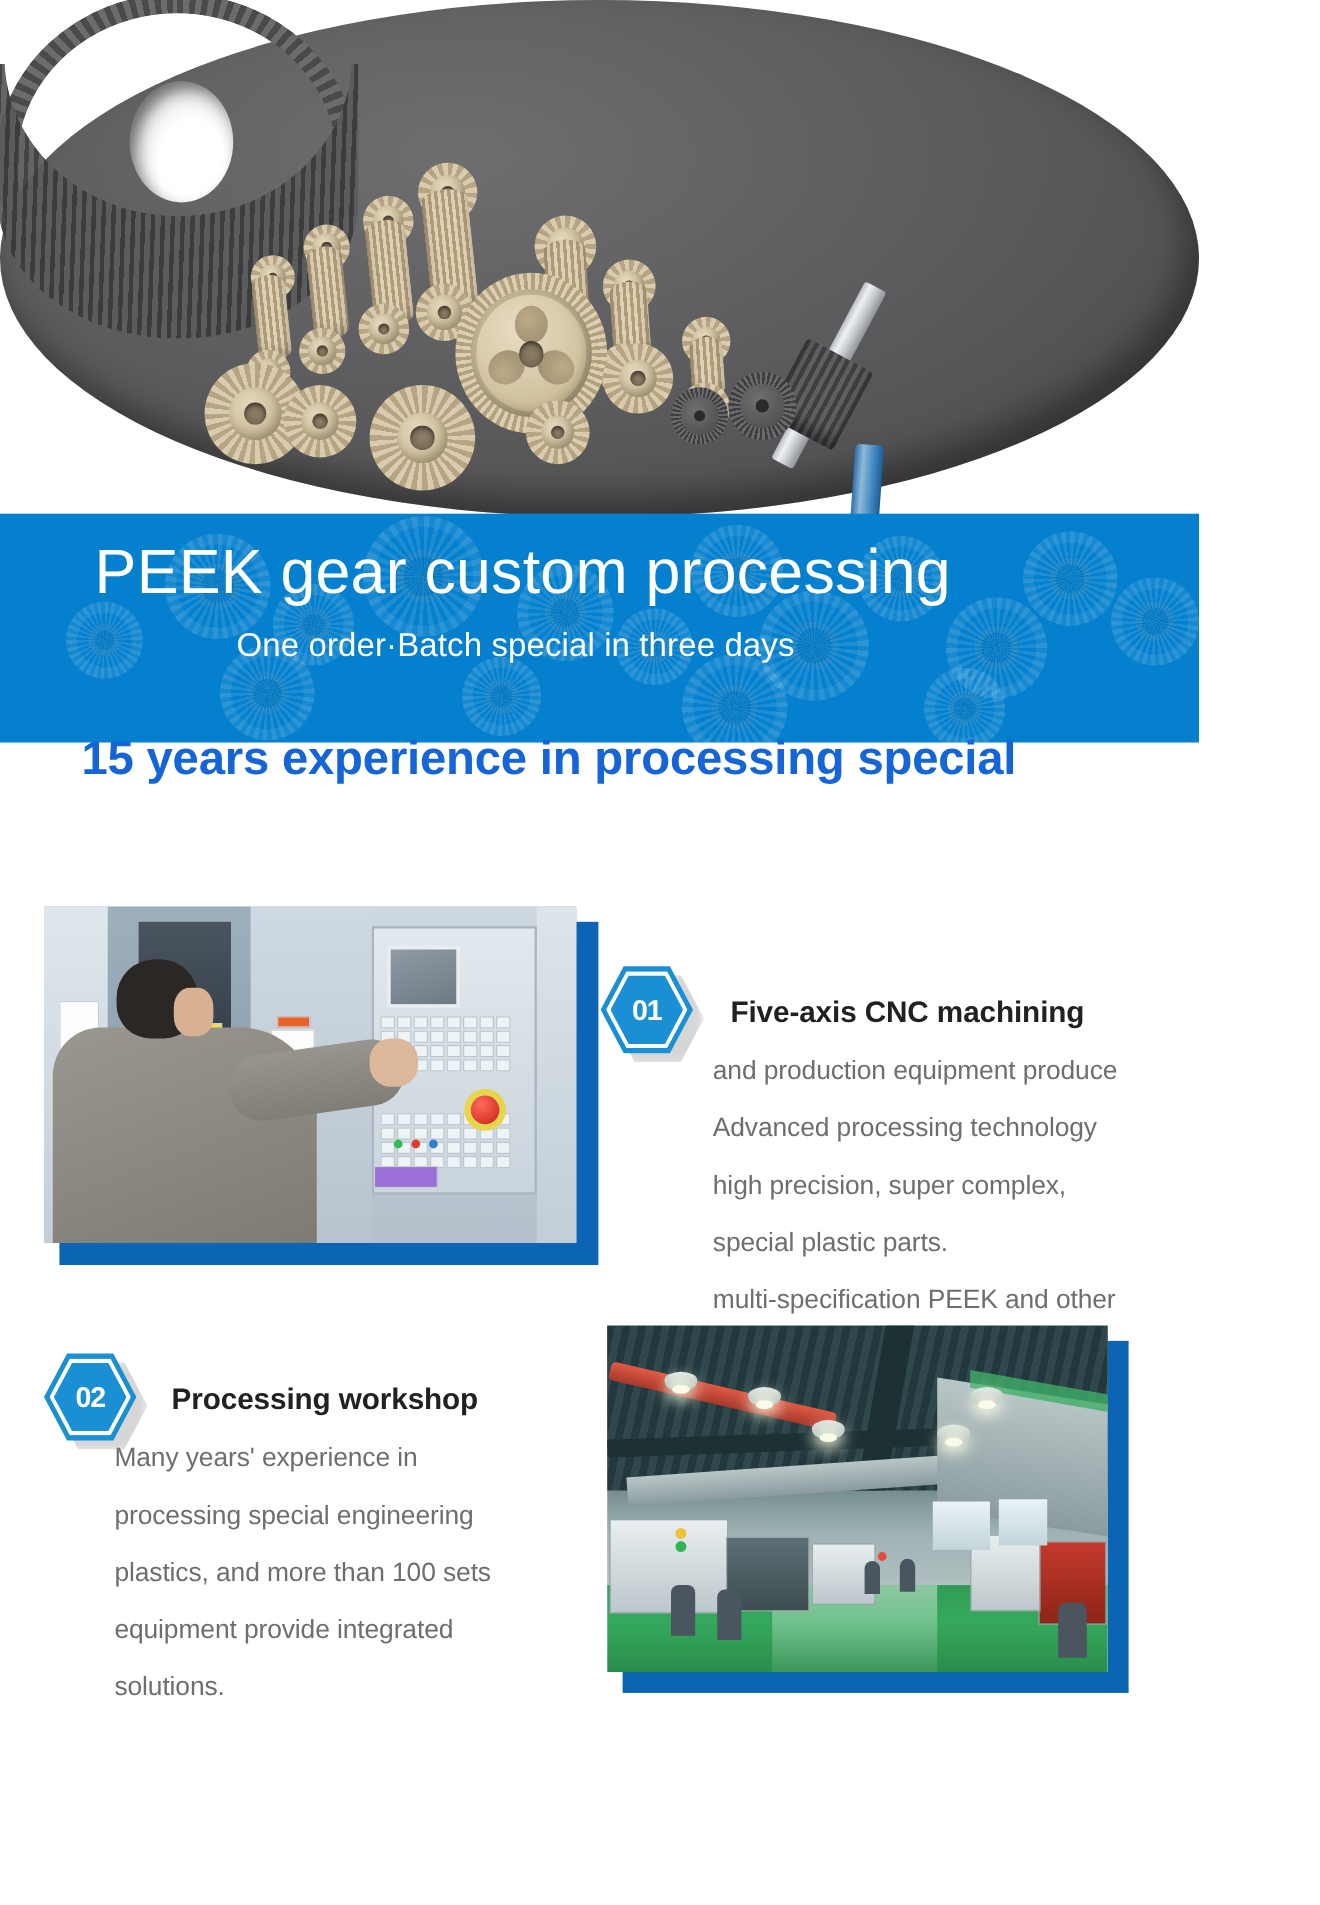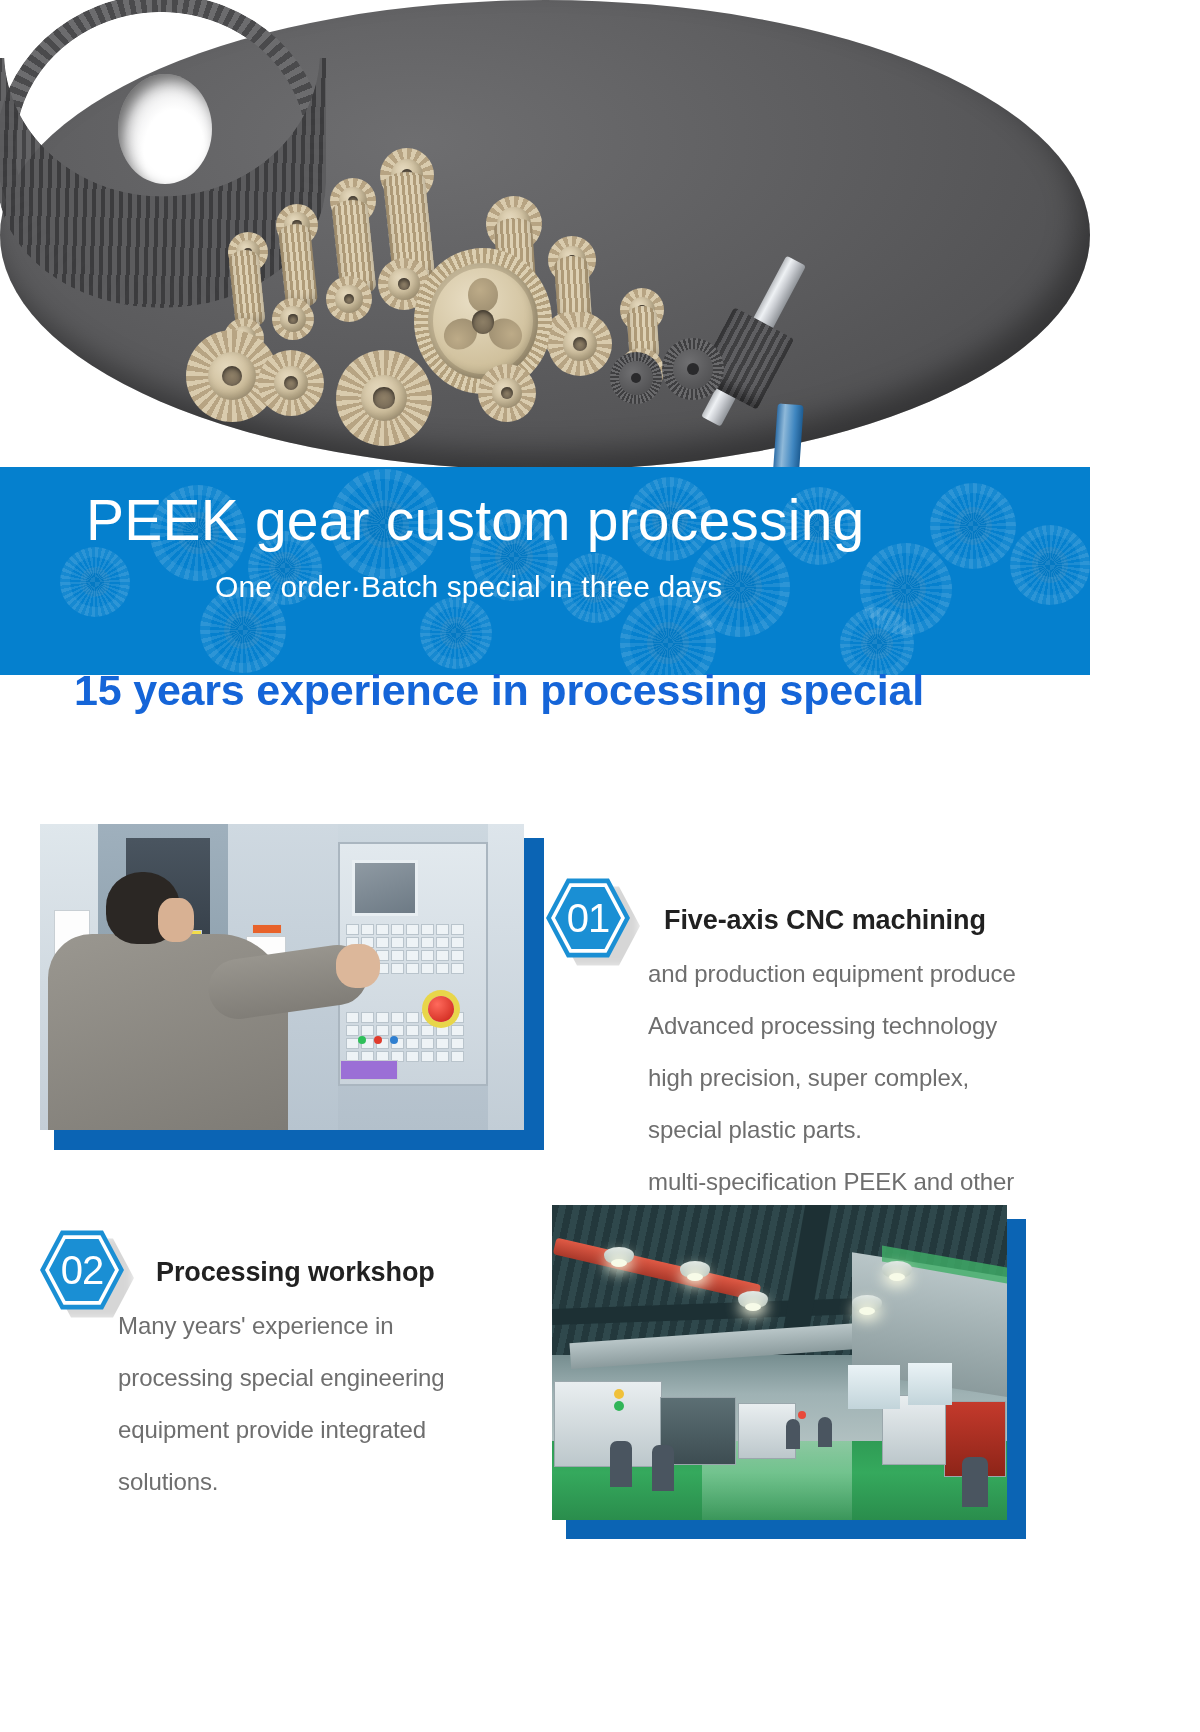--- a/index.html
+++ b/index.html
@@ -210,39 +210,39 @@
     clip-path:polygon(25% 3%,75% 3%,100% 50%,75% 97%,25% 97%,0% 50%);
     background:#ffffff;
   }
   .hexcore{
     position:absolute; left:9px; top:9px; width:66px; height:66px;
     background:#1a8fd4;
     clip-path:polygon(25% 3%,75% 3%,100% 50%,75% 97%,25% 97%,0% 50%);
     display:flex; align-items:center; justify-content:center;
   }
   .hexnum{
-    font-size:40px; font-weight:normal; color:#ffffff;
+    font-size:26px; font-weight:bold; color:#ffffff;
     font-family:"Liberation Sans", sans-serif; letter-spacing:-1px;
     line-height:1;
   }
 
   .f-title {
     position:absolute; font-size:27px; font-weight:bold; color:#212121;
     white-space:nowrap; letter-spacing:-.1px;
   }
   .f-body {
     position:absolute; font-size:24px; color:#6e6e6e;
     line-height:52px; letter-spacing:-.1px;
   }
   .hexwrap01 { left:546px; top:876px; }
   .title01 { left:664px; top:905px; }
   .body01  { left:648px; top:948px; width:440px; }
   .hexwrap02 { left:40px; top:1228px; }
   .title02 { left:156px; top:1257px; }
-  .body02  { left:118px; top:1300px; width:420px; }
+  .body02  { left:104px; top:1300px; width:420px; }
 </style>
 </head>
 <body>
 
 <div class="hero">
 
   <div class="biggear">
     <div class="disc"></div>
     <div class="rim"></div>
     <div class="sidewall"></div>
@@ -527,20 +527,21 @@
   <div class="hex"></div>
   <div class="hexring"></div>
   <div class="hexcore">
     <span class="hexnum">02</span>
   </div>
 </div>
 <div class="f-title title02">Processing workshop</div>
 <div class="f-body body02">
   <div>Many years' experience in</div>
   <div>processing special engineering</div>
+  <div>plastics, and more than 100 sets</div>
   <div>equipment provide integrated</div>
   <div>solutions.</div>
 </div>
 
 <div class="photo-frame f2-frame">
   <div class="accent"></div>
   <div class="photo f2-photo">
     <div class="ws-bg"></div>
     <div class="ws-ceiling"></div>
     <div class="ws-beam" style="left:0;top:96px;width:455px;height:16px;transform:rotate(-2deg);"></div>

